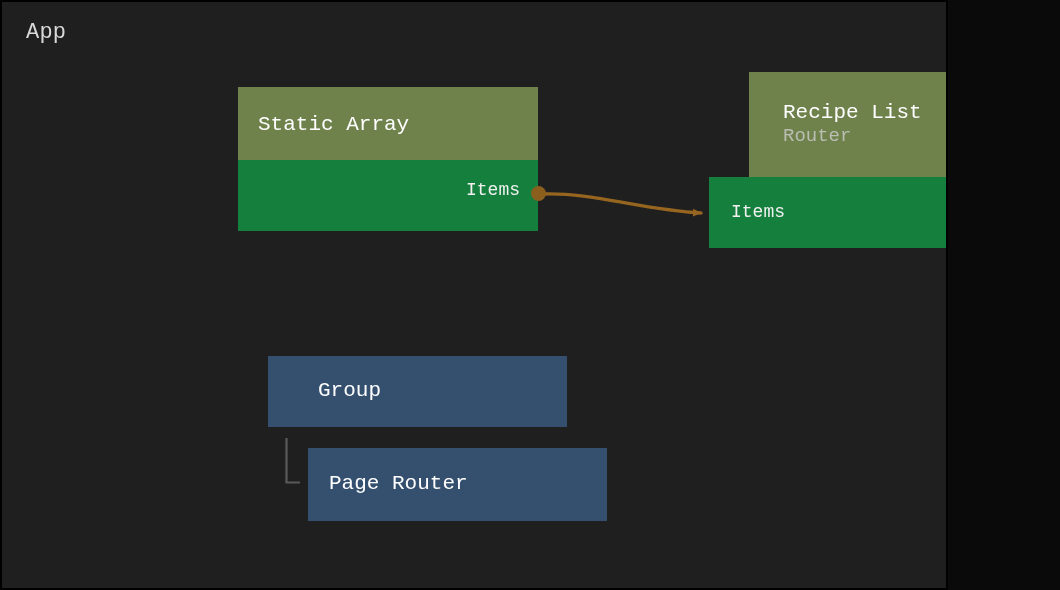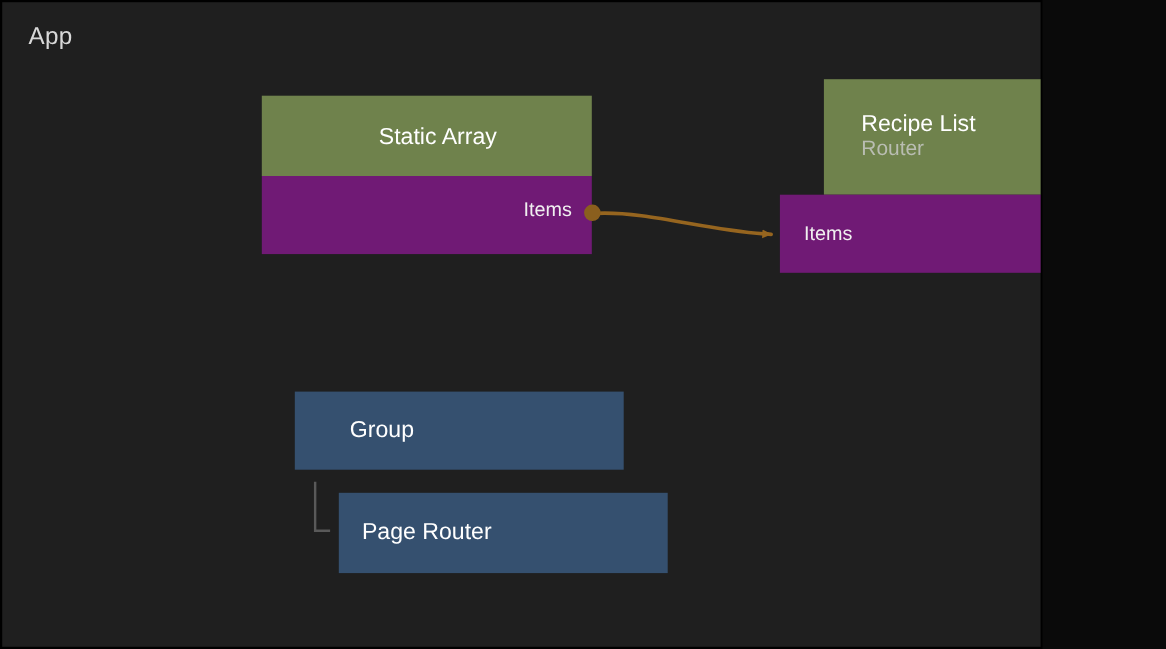--- a/index.html
+++ b/index.html
@@ -13,20 +13,21 @@
     -webkit-font-smoothing: antialiased;
   }
   #canvas {
     position: relative;
     width: 948px;
     height: 590px;
     background: #1f1f1f;
     border: 2px solid #000000;
     box-sizing: border-box;
     overflow: hidden;
+    font-family: Liberation Mono, monospace;
   }
   #graph-title {
     position: absolute;
     left: 24px;
     top: 18px;
     font-size: 22px;
     color: #d8d8d8;
     letter-spacing: 0.2px;
     white-space: nowrap;
   }
@@ -53,28 +54,28 @@
     white-space: nowrap;
   }
   .node-subtitle {
     font-size: 19px;
     color: #b9bdb2;
     line-height: 1.2;
     white-space: nowrap;
   }
   
   .node-green > .node-header { background: #6f824c; }
-  .node-green > .node-body   { background: #701a75; }
+  .node-green > .node-body   { background: #15803d; }
   
   .node-blue { background: #35506f; }
   .node-blue > .node-header { background: transparent; }
 
   
   #node-static-array { left: 236px; top: 85px; width: 300px; height: 144px; }
-  #node-static-array > .node-header { height: 73px; padding: 4px 0 0 20px; text-align: center; }
+  #node-static-array > .node-header { height: 73px; padding: 4px 0 0 20px; }
   #node-static-array > .node-body { height: 71px; }
   .port-row-out {
     position: absolute;
     right: 18px;
     top: 20px;
     font-size: 18px;
     color: #f0f0f0;
     white-space: nowrap;
   }
   .port-dot {

